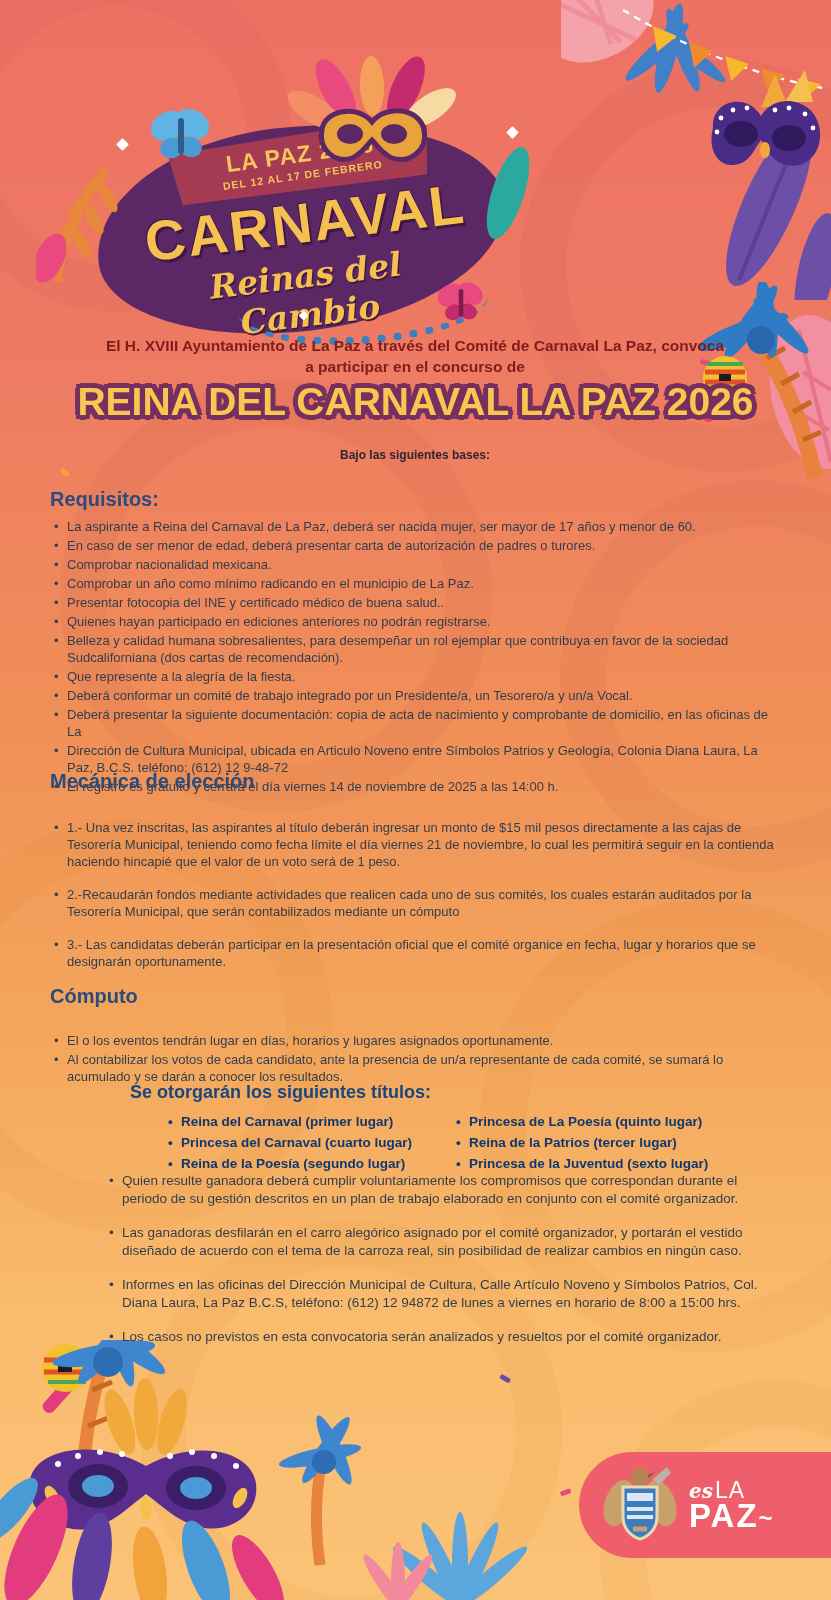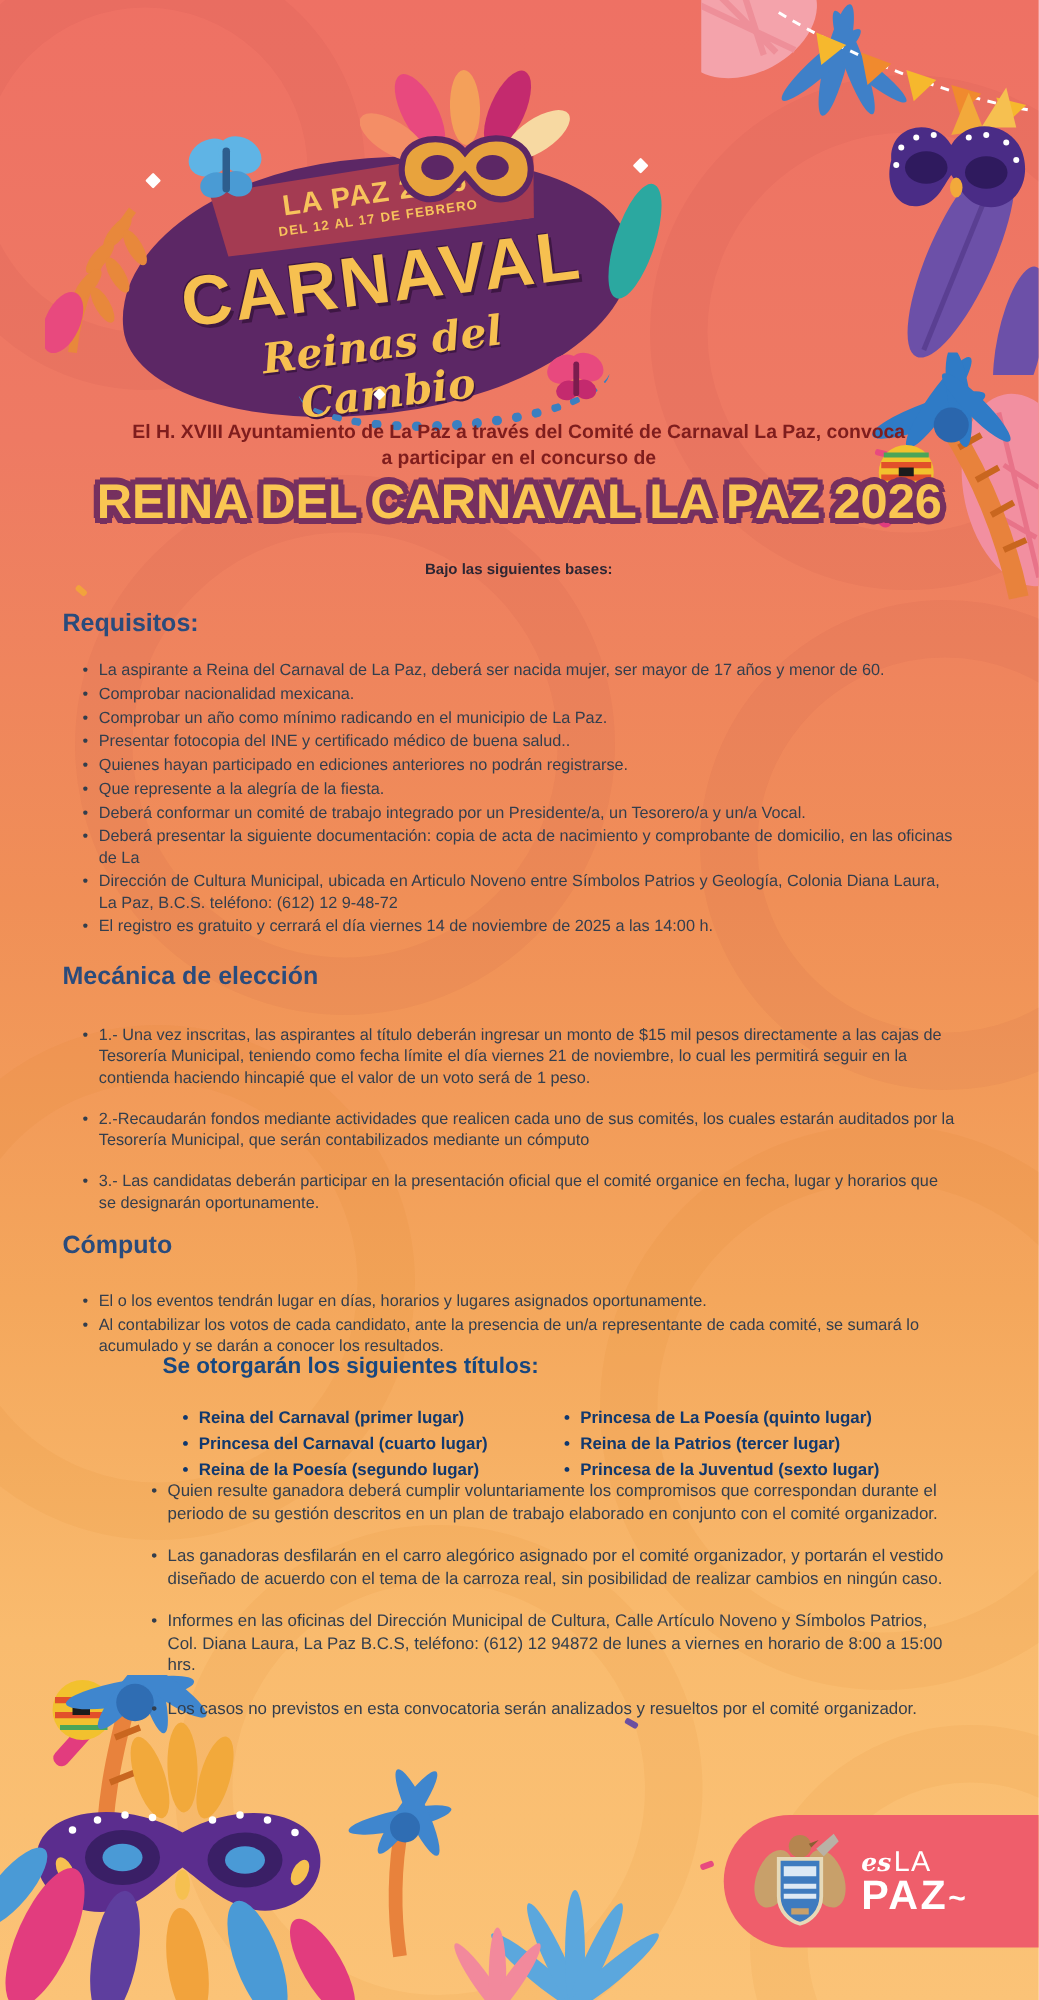--- a/index.html
+++ b/index.html
@@ -34,21 +34,21 @@
   .sparkle{position:absolute;width:9px;height:9px;background:#fff;transform:rotate(45deg);border-radius:1px;z-index:4;}
 
   
   .content{position:absolute;z-index:5;color:#333e4d;}
   .intro{left:105px;top:336px;width:620px;text-align:center;font-weight:bold;font-size:15.5px;line-height:1.35;color:#7f1d1d;}
   .main-title{left:0;top:380px;width:831px;text-align:center;font-size:39px;font-weight:bold;letter-spacing:0px;color:#f9c652;
     text-shadow:-4px -4px 0 #76305f,4px -4px 0 #76305f,-4px 4px 0 #76305f,4px 4px 0 #76305f,0 5px 0 #76305f,0 -5px 0 #76305f,5px 0 0 #76305f,-5px 0 0 #76305f;}
   .bases{left:105px;top:448px;width:620px;text-align:center;font-weight:bold;font-size:12px;color:#2e2633;}
   .section{left:50px;width:732px;}
   .sec-heading{font-size:20px;font-weight:bold;color:#2a4b7c;margin:0 0 7px 0;}
-  ul.blist{list-style:none;margin:16px;padding:0;font-size:13px;line-height:17px;}
+  ul.blist{list-style:none;margin:4px;padding:0;font-size:13px;line-height:17px;}
   ul.blist li{position:relative;padding-left:13px;margin-bottom:2px;}
   ul.blist li::before{content:"•";position:absolute;left:0;top:0;}
   .sec-req{top:488px;}
   .sec-mec{top:770px;}
   .sec-mec .sec-heading{margin-bottom:26px;}
   .sec-mec ul.blist li{margin-bottom:16px;}
   .sec-comp{top:985px;}
   .sec-comp .sec-heading{margin-bottom:24px;}
   .sec-tit{left:130px;top:1082px;width:600px;}
   .sec-tit .sec-heading{font-size:18px;color:#18477f;margin-bottom:5px;}
@@ -211,24 +211,26 @@
 
 <div class="content intro">El H. XVIII Ayuntamiento de La Paz a través del Comité de Carnaval La Paz, convoca a participar en el concurso de</div>
 <div class="content main-title">REINA DEL CARNAVAL LA PAZ 2026</div>
 <div class="content bases">Bajo las siguientes bases:</div>
 
 <div class="content section sec-req">
   <h2 class="sec-heading">Requisitos:</h2>
   <ul class="blist">
 
   <li>La aspirante a Reina del Carnaval de La Paz, deberá ser nacida mujer, ser mayor de 17 años y menor de 60.</li>
+      <li>En caso de ser menor de edad, deberá presentar carta de autorización de padres o turores.</li>
       <li>Comprobar nacionalidad mexicana.</li>
       <li>Comprobar un año como mínimo radicando en el municipio de La Paz.</li>
       <li>Presentar fotocopia del INE y certificado médico de buena salud..</li>
       <li>Quienes hayan participado en ediciones anteriores no podrán registrarse.</li>
+      <li>Belleza y calidad humana sobresalientes, para desempeñar un rol ejemplar que contribuya en favor de la sociedad Sudcaliforniana (dos cartas de recomendación).</li>
       <li>Que represente a la alegría de la fiesta.</li>
       <li>Deberá conformar un comité de trabajo integrado por un Presidente/a, un Tesorero/a y un/a Vocal.</li>
       <li>Deberá presentar la siguiente documentación: copia de acta de nacimiento y comprobante de domicilio, en las oficinas de La</li>
       <li>Dirección de Cultura Municipal, ubicada en Articulo Noveno entre Símbolos Patrios y Geología, Colonia Diana Laura, La Paz, B.C.S. teléfono: (612) 12 9-48-72</li>
       <li>El registro es gratuito y cerrará el día viernes 14 de noviembre de 2025 a las 14:00 h.</li>
     </ul>
 </div>
 
 <div class="content section sec-mec">
   <h2 class="sec-heading">Mecánica de elección</h2>

